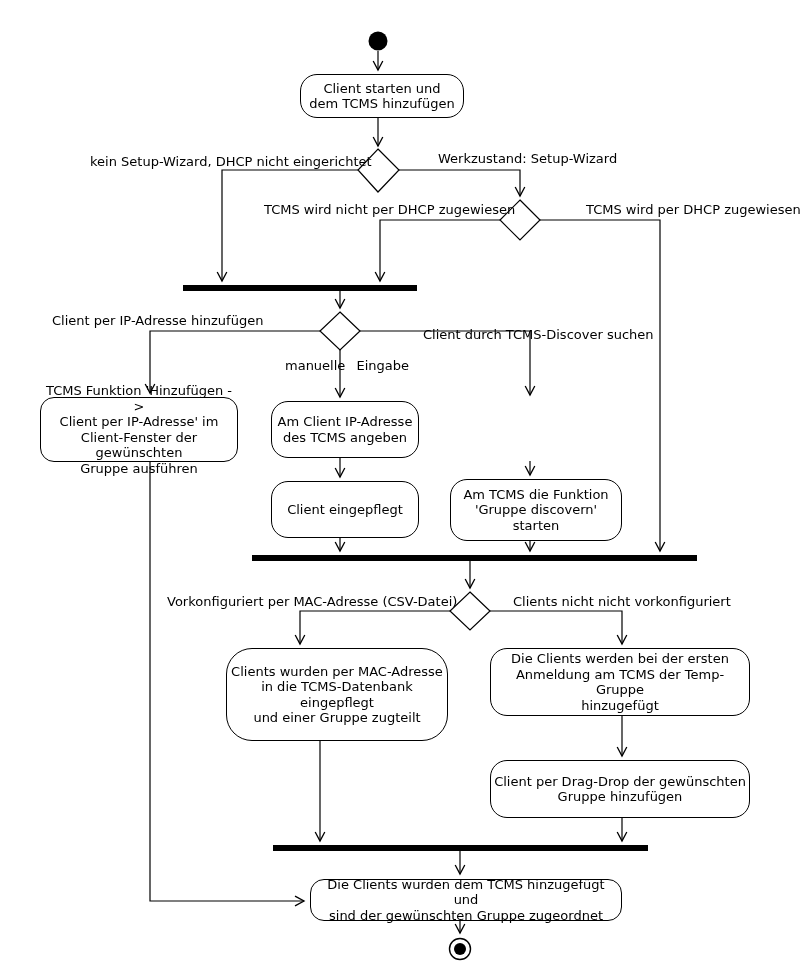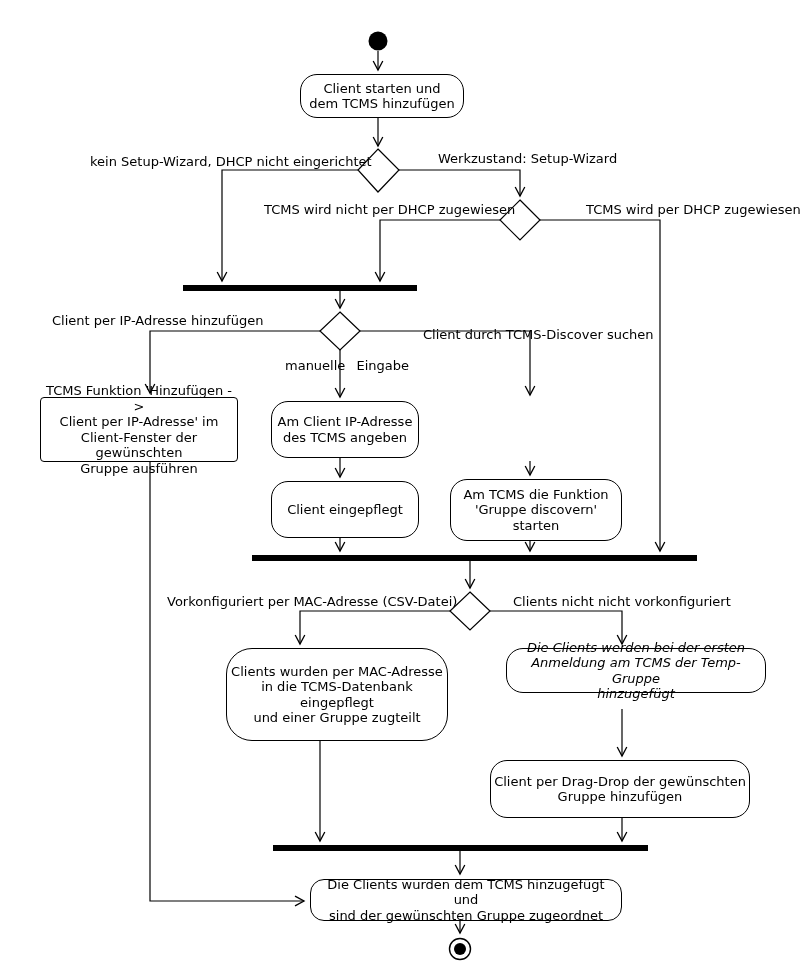--- a/index.html
+++ b/index.html
@@ -85,40 +85,40 @@
     <polygon points="340,312 360,331 340,350 320,331" fill="#ffffff" stroke="#000000" stroke-width="1.2"></polygon>
     <polygon points="470,592 490,611 470,630 450,611" fill="#ffffff" stroke="#000000" stroke-width="1.2"></polygon>
 
     <circle cx="460" cy="949" r="10.5" fill="#ffffff" stroke="#000000" stroke-width="1.4"></circle>
     <circle cx="460" cy="949" r="6" fill="#000000"></circle>
   </svg>
 
   <div class="node" style="left:300px; top:74px; width:164px; height:44px;">Client starten und
 dem TCMS hinzufügen</div>
 
-  <div class="node" style="left:40px; top:397px; width:198px; height:65px; border-radius:4px;">TCMS Funktion 'Hinzufügen -&gt;
+  <div class="node" style="left:40px; top:397px; width:198px; height:65px; border-radius:14px;">TCMS Funktion 'Hinzufügen -&gt;
 Client per IP-Adresse' im
 Client-Fenster der gewünschten
 Gruppe ausführen</div>
 
   <div class="node" style="left:271px; top:401px; width:148px; height:57px;">Am Client IP-Adresse
 des TCMS angeben</div>
 
 
   <div class="node" style="left:271px; top:481px; width:148px; height:57px;">Client eingepflegt</div>
 
   <div class="node" style="left:450px; top:479px; width:172px; height:62px;">Am TCMS die Funktion
 'Gruppe discovern'
 starten</div>
 
   <div class="node" style="left:210px; top:648px; width:222px; height:93px; border-radius:26px;margin-left:16px;">Clients wurden per MAC-Adresse
 in die TCMS-Datenbank eingepflegt
 und einer Gruppe zugteilt</div>
 
-  <div class="node" style="left:506px; top:648px; width:260px; height:45px;font-style:italic;">Die Clients werden bei der ersten
+  <div class="node" style="left:490px; top:648px; width:260px; height:68px;">Die Clients werden bei der ersten
 Anmeldung am TCMS der Temp-Gruppe
 hinzugefügt</div>
 
   <div class="node" style="left:310px; top:879px; width:312px; height:42px; border-radius:14px;">Die Clients wurden dem TCMS hinzugefügt und
 sind der gewünschten Gruppe zugeordnet</div>
 
   <div class="node" style="left:490px; top:760px; width:260px; height:58px;">Client per Drag-Drop der gewünschten
 Gruppe hinzufügen</div>
 
   <div class="elabel" style="left:90px; top:155px;">kein Setup-Wizard, DHCP nicht eingerichtet</div>

